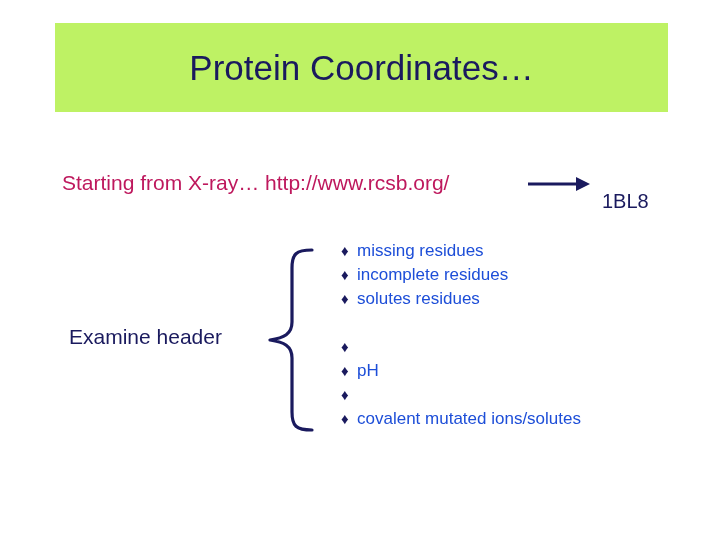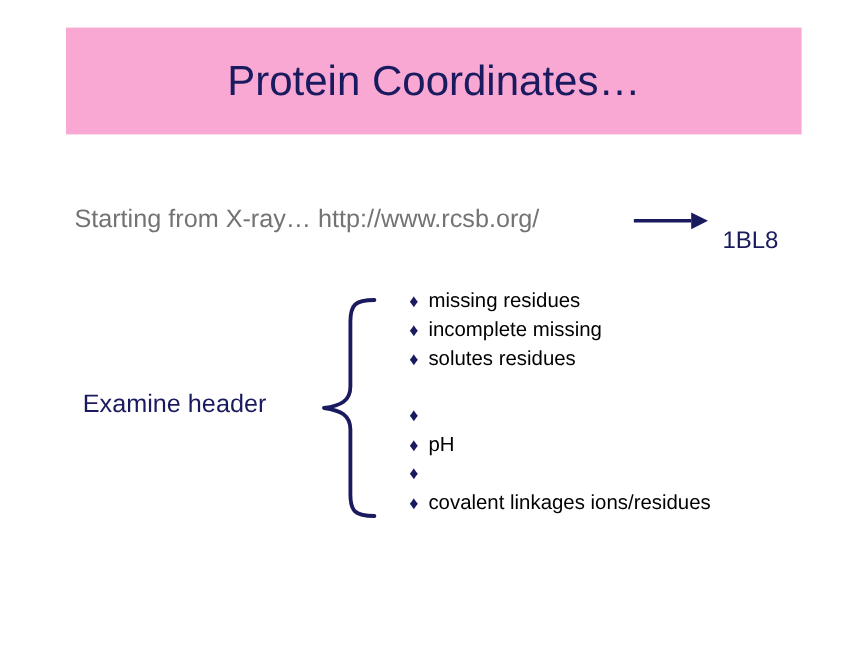--- a/index.html
+++ b/index.html
@@ -24,21 +24,21 @@
     background: #ffffff;
   }
 
   
   .title-band {
     position: absolute;
     left: 55px;
     top: 23px;
     width: 613px;
     height: 89px;
-    background: #f9a8d4;
+    background: #bef264;
     display: flex;
     align-items: center;
     justify-content: center;
   }
   .title-text {
     font-size: 35px;
     font-weight: 400;
     color: #1a1a5e;
     letter-spacing: 0px;
     line-height: 1;
@@ -51,21 +51,21 @@
     left: 62px;
     top: 170px;
     width: 620px;
     height: 28px;
   }
   .subtitle-text {
     position: absolute;
     left: 0;
     top: 0;
     font-size: 21px;
-    color: #737373;
+    color: #be185d;
     white-space: nowrap;
     line-height: 26px;
   }
   .arrow-wrap {
     position: absolute;
     left: 466px;
     top: 2px;
     width: 64px;
     height: 24px;
   }
@@ -118,21 +118,21 @@
   }
   .bullet-marker {
     display: inline-block;
     width: 16px;
     font-size: 15px;
     color: #1a1a5e;
     line-height: 24px;
   }
   .bullet-label {
     font-size: 17px;
-    color: #000000;
+    color: #1d4ed8;
     line-height: 24px;
   }
 </style>
 </head>
 <body>
 
 <div class="slide">
 
   <div class="title-band">
     <div class="title-text">Protein Coordinates…</div>
@@ -165,38 +165,38 @@
     </svg>
   </div>
 
   <div class="bullet-group group-a">
     <div class="bullet-item">
       <span class="bullet-marker">♦</span>
       <span class="bullet-label">missing residues</span>
     </div>
     <div class="bullet-item">
       <span class="bullet-marker">♦</span>
-      <span class="bullet-label">incomplete missing</span>
+      <span class="bullet-label">incomplete residues</span>
     </div>
     <div class="bullet-item">
       <span class="bullet-marker">♦</span>
       <span class="bullet-label">solutes residues</span>
     </div>
   </div>
 
   <div class="bullet-group group-b">
     <div class="bullet-item">
       <span class="bullet-marker">♦</span>
     </div>
     <div class="bullet-item">
       <span class="bullet-marker">♦</span>
       <span class="bullet-label">pH</span>
     </div>
     <div class="bullet-item">
       <span class="bullet-marker">♦</span>
     </div>
     <div class="bullet-item">
       <span class="bullet-marker">♦</span>
-      <span class="bullet-label">covalent linkages ions/residues</span>
+      <span class="bullet-label">covalent mutated ions/solutes</span>
     </div>
   </div>
 
 </div>
 
 </body></html>

